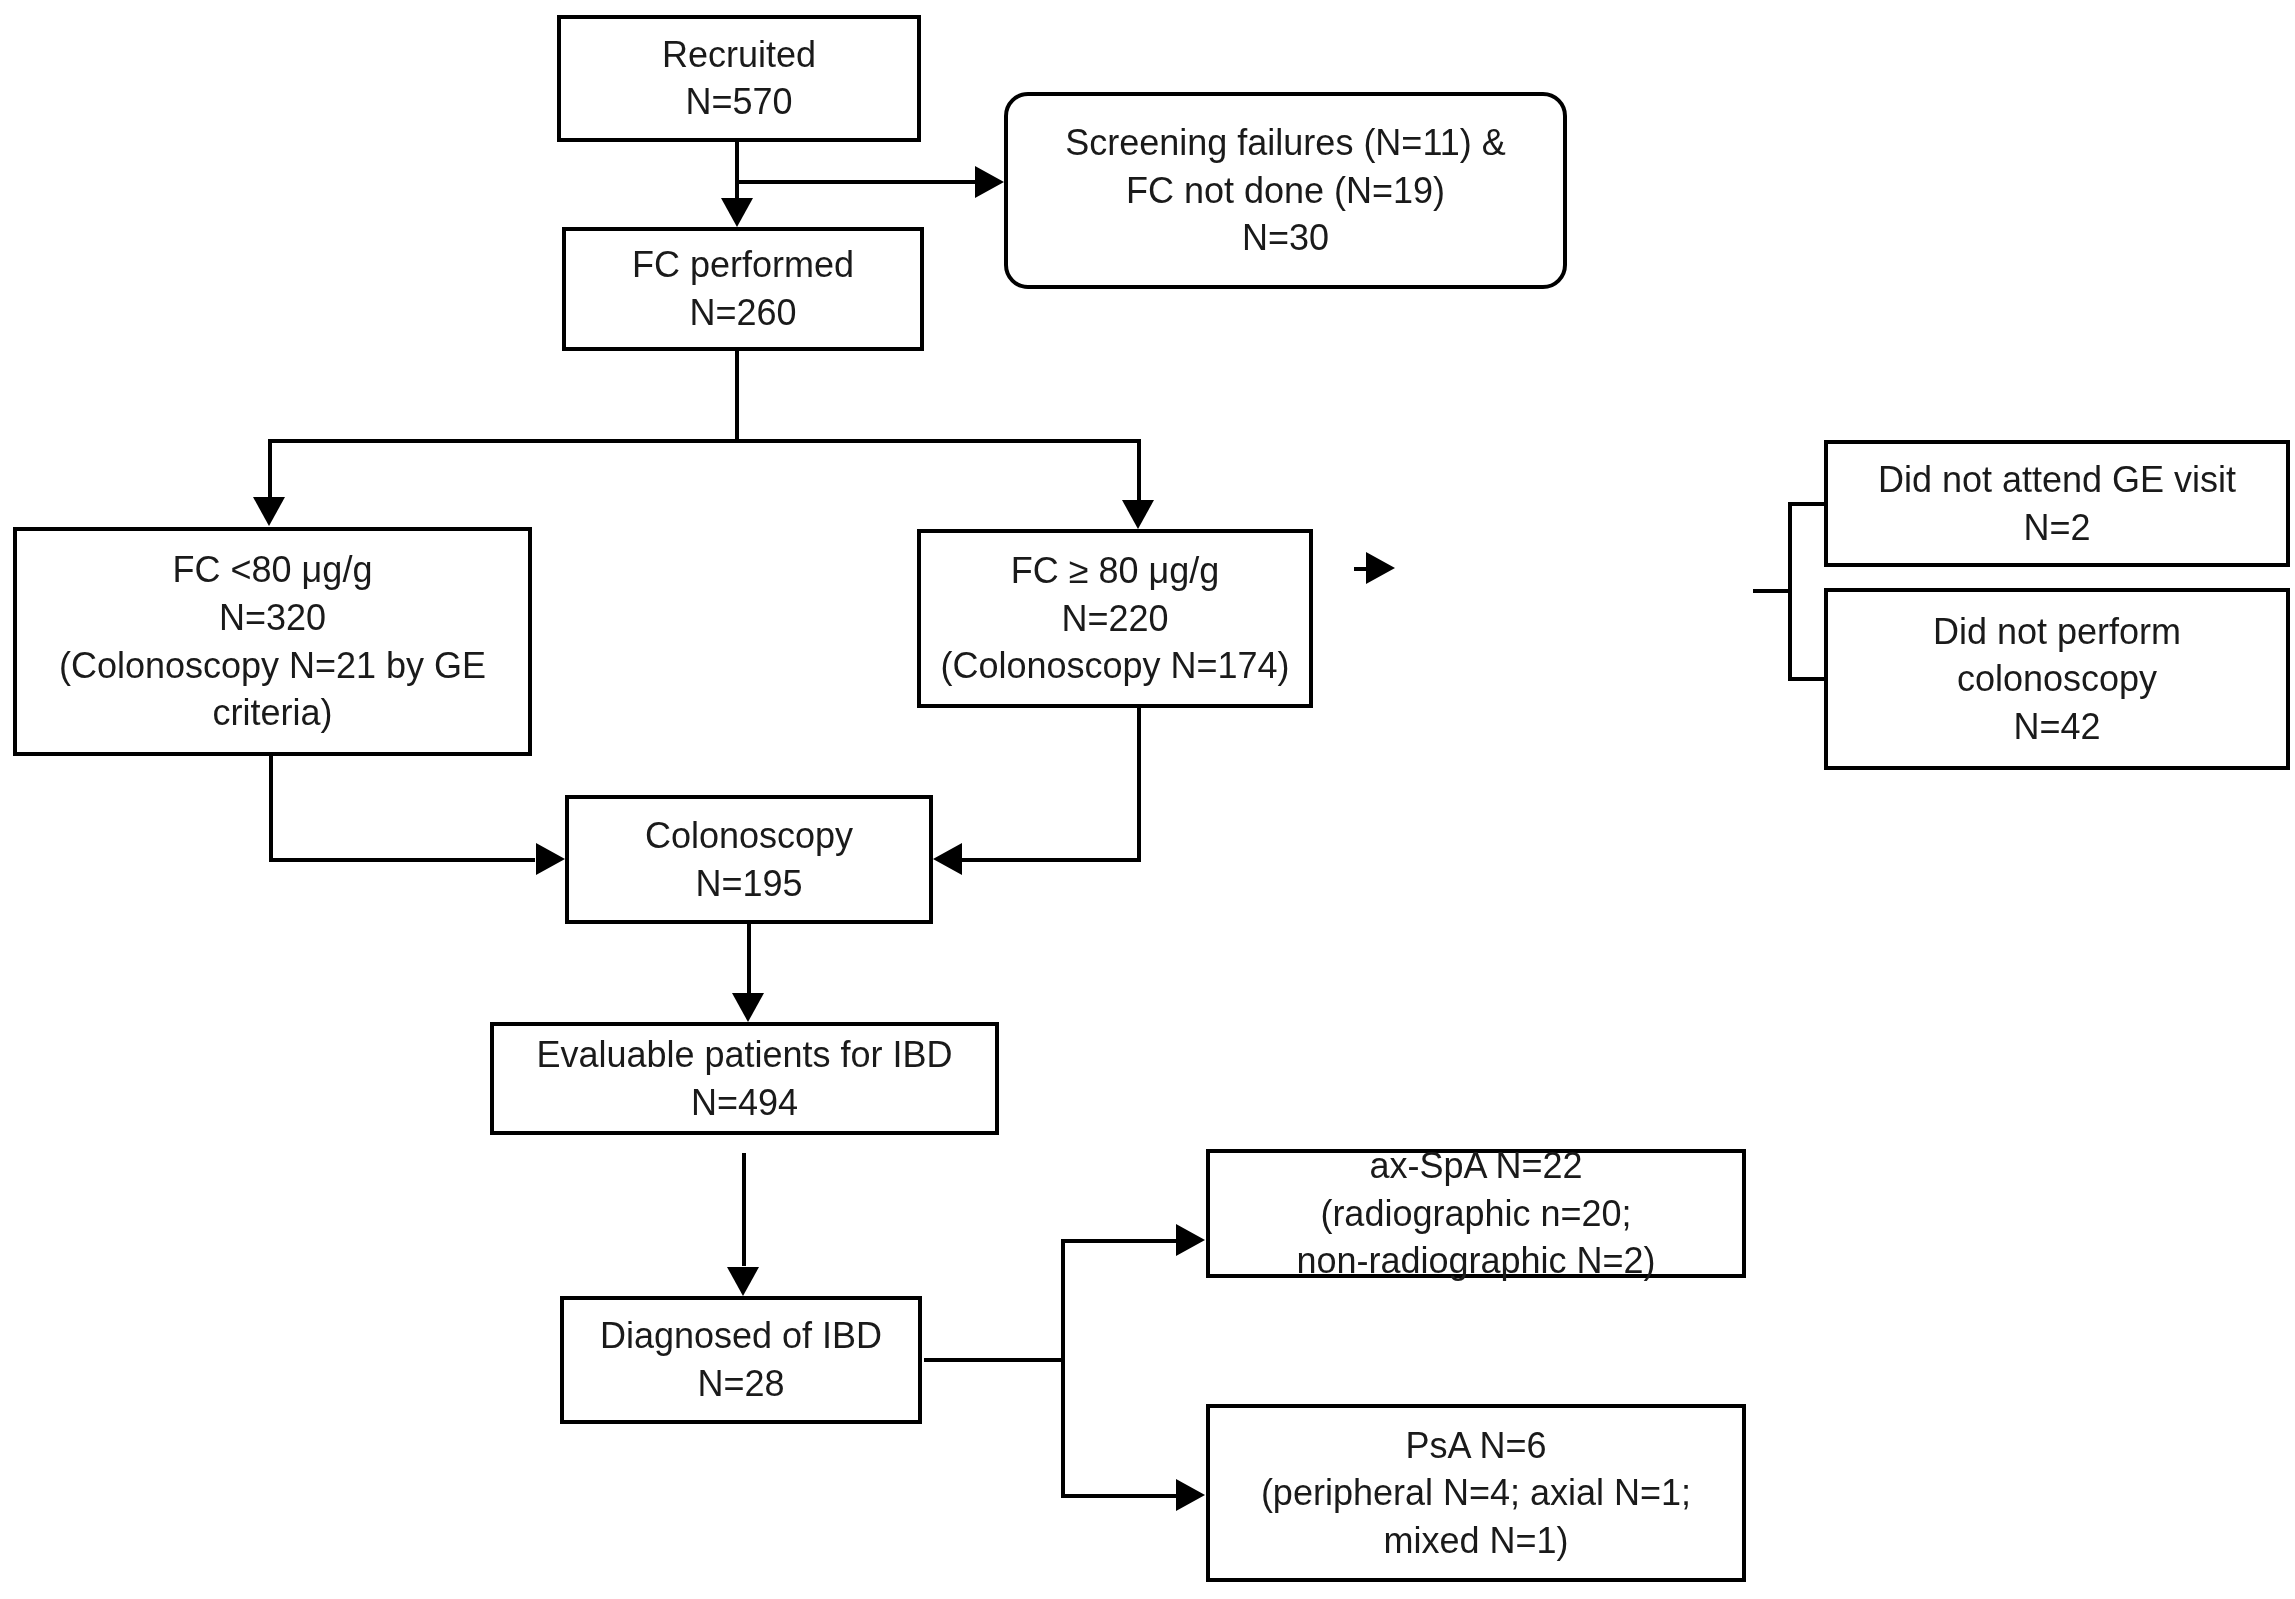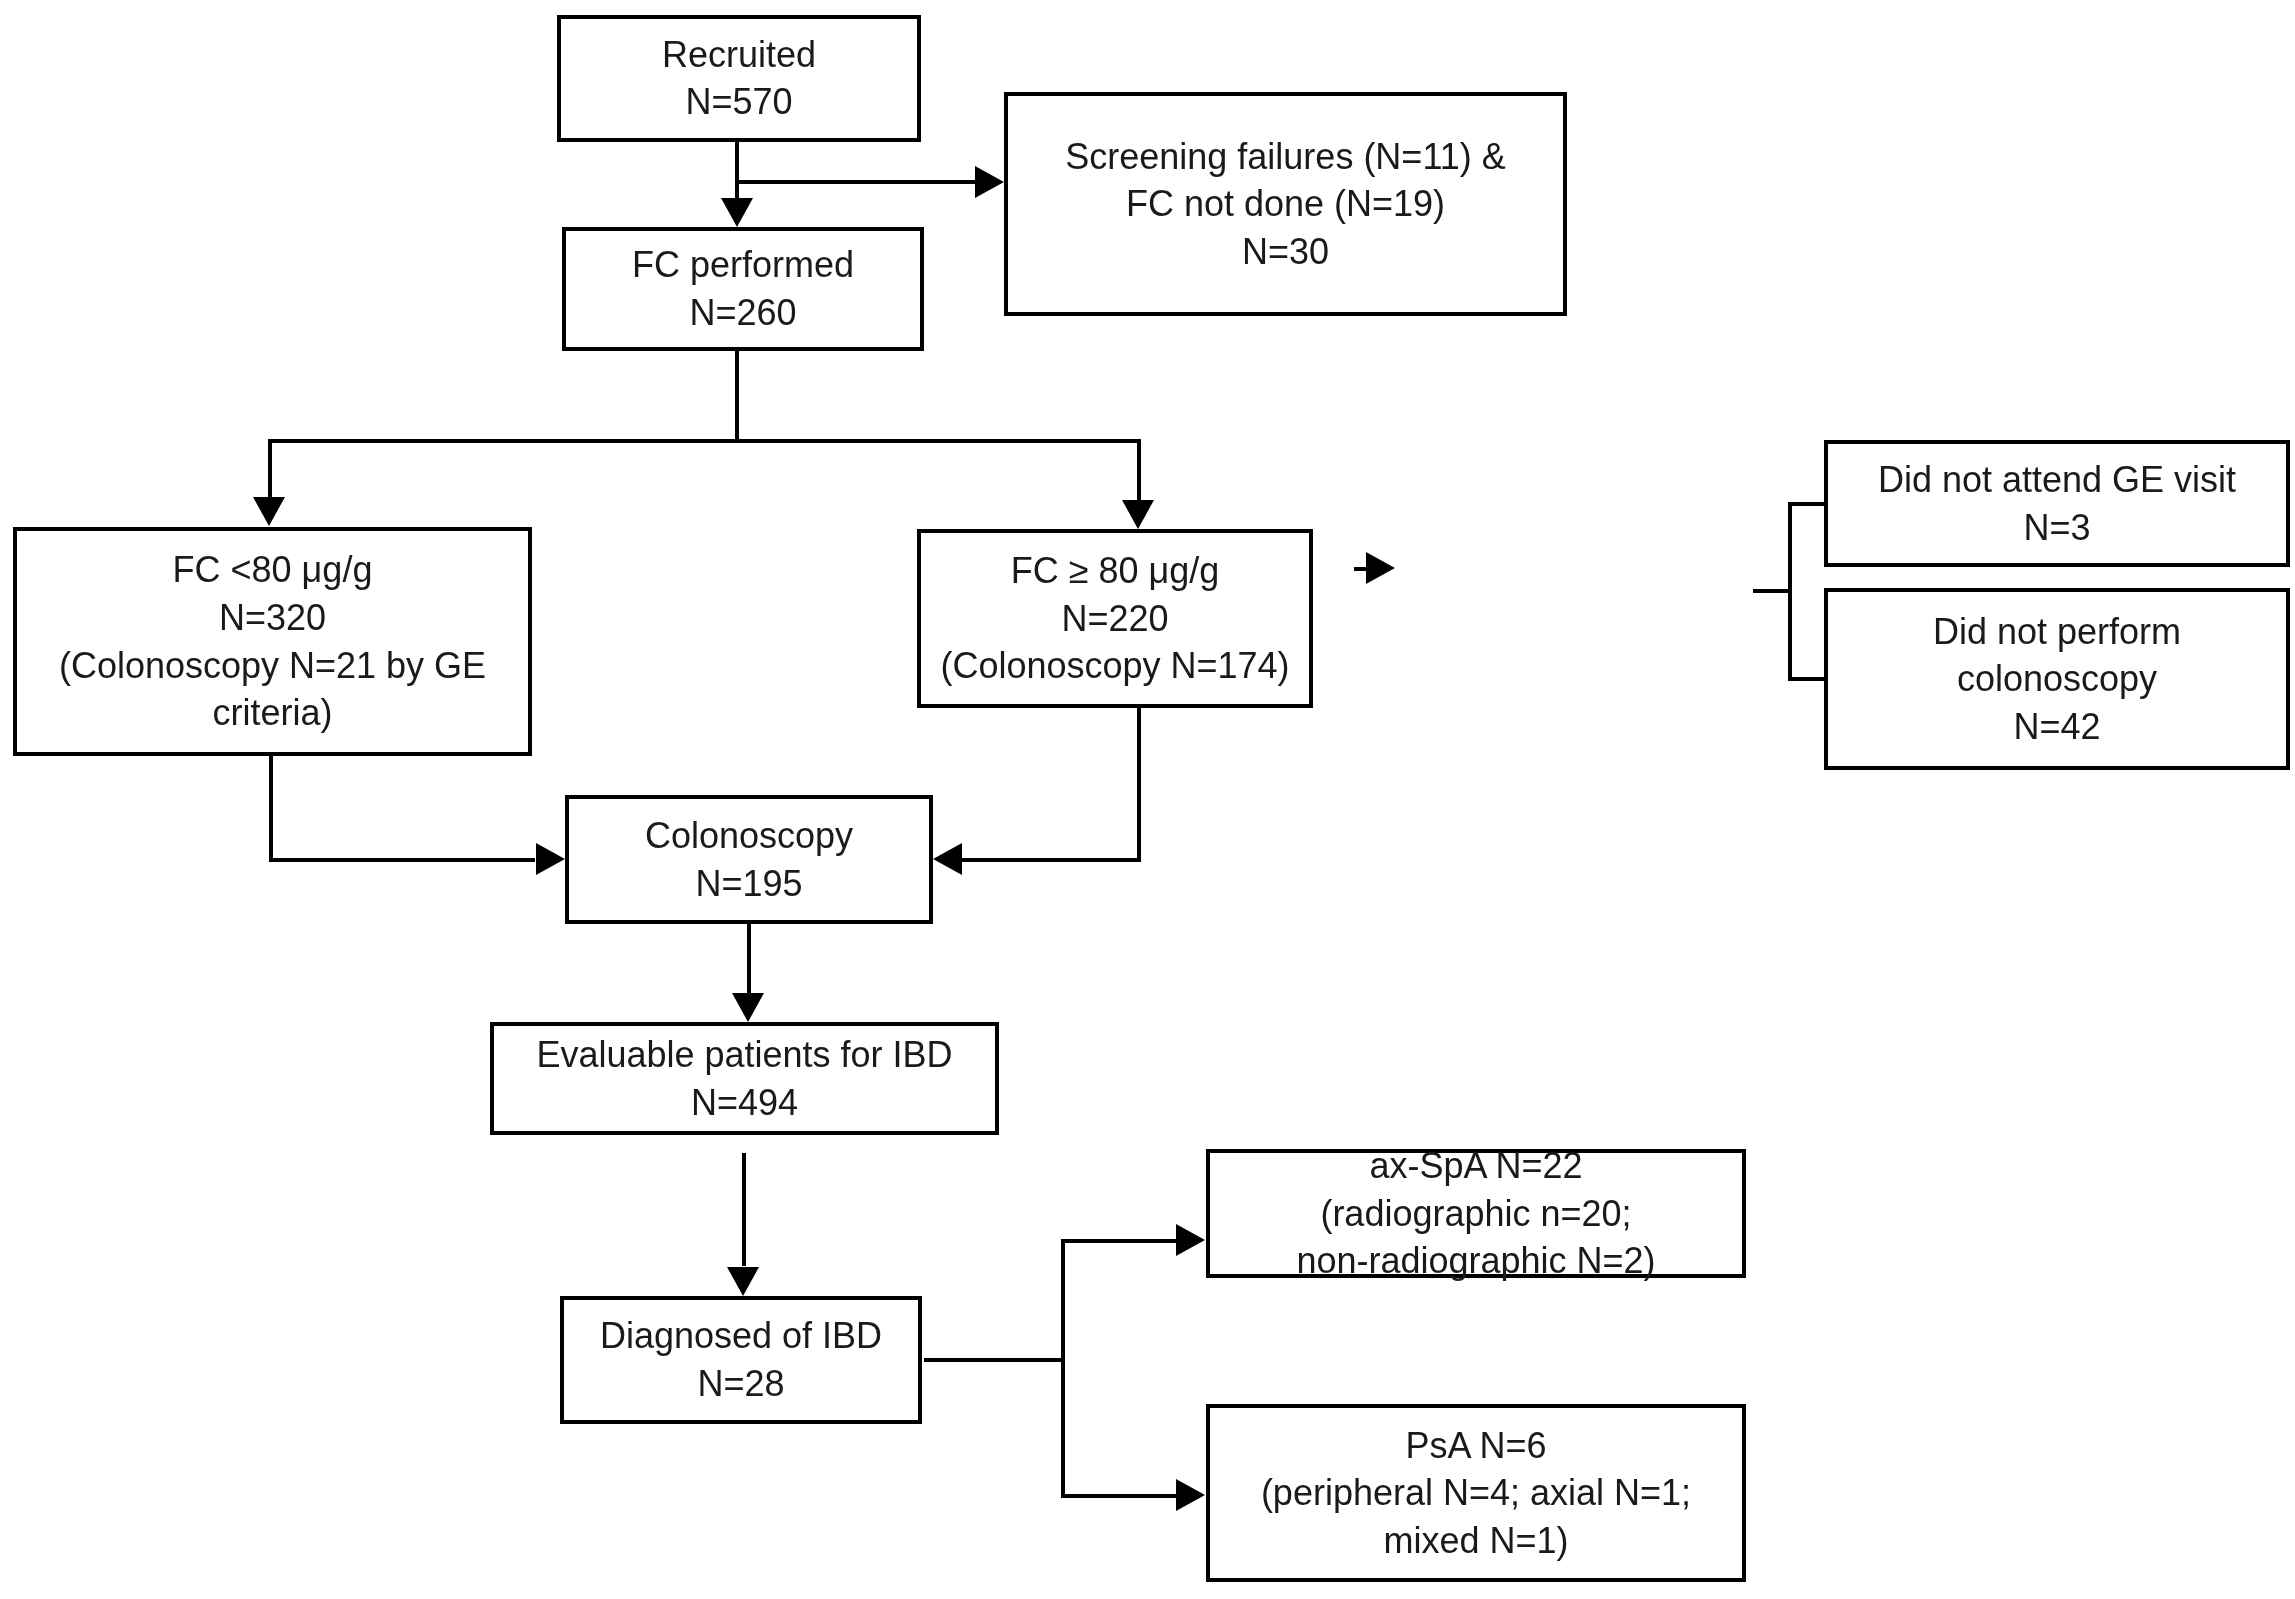--- a/index.html
+++ b/index.html
@@ -48,21 +48,21 @@
     border-right: 29px solid #000000;
   }
   .arr.down {
     border-left: 16.3px solid transparent;
     border-right: 16.3px solid transparent;
     border-top: 29px solid #000000;
   }
 
   
   #n-recruited   { left: 557px;  top: 14.7px;   width: 364px; height: 127px; }
-  #n-screening   { left: 1004px; top: 92px;  width: 563px; height: 224px; }
+  #n-screening   { left: 1004px; top: 92px;  width: 563px; height: 197px; border-radius: 24px; }
   #n-fcperformed { left: 562px;  top: 227px;  width: 362px; height: 124px; }
   #n-fclow       { left: 13px;   top: 527px;  width: 519px; height: 229px; }
   #n-fchigh      { left: 917px; top: 529px;  width: 396px; height: 179px; }
   #n-colonot     { left: 1395px; top: 500px;  width: 358px; height: 181px; }
   #n-nogevisit   { left: 1824px; top: 440px;  width: 466px; height: 127px; }
   #n-nocolo      { left: 1824px; top: 588px;  width: 466px; height: 182px; }
   #n-colonoscopy { left: 565px;  top: 795px;  width: 368px; height: 129px; }
   #n-evaluable   { left: 490px;  top: 1022px; width: 509px; height: 113px; }
   #n-diagnosed   { left: 560px;  top: 1296px; width: 362px; height: 128px; }
   #n-axspa       { left: 1206px; top: 1149px; width: 540px; height: 129px; }
@@ -81,21 +81,21 @@
   <div class="node" id="n-fcperformed">FC performed
 N=260</div>
   <div class="node" id="n-fclow">FC &lt;80 μg/g
 N=320
 (Colonoscopy N=21 by GE
 criteria)</div>
   <div class="node" id="n-fchigh">FC ≥ 80 μg/g
 N=220
 (Colonoscopy N=174)</div>
   <div class="node" id="n-nogevisit">Did not attend GE visit
-N=3</div>
+N=2</div>
   <div class="node" id="n-nocolo">Did not perform
 colonoscopy
 N=42</div>
   <div class="node" id="n-colonoscopy">Colonoscopy
 N=195</div>
   <div class="node" id="n-evaluable">Evaluable patients for IBD
 N=494</div>
   <div class="node" id="n-diagnosed">Diagnosed of IBD
 N=28</div>
   <div class="node" id="n-axspa">ax-SpA N=22

